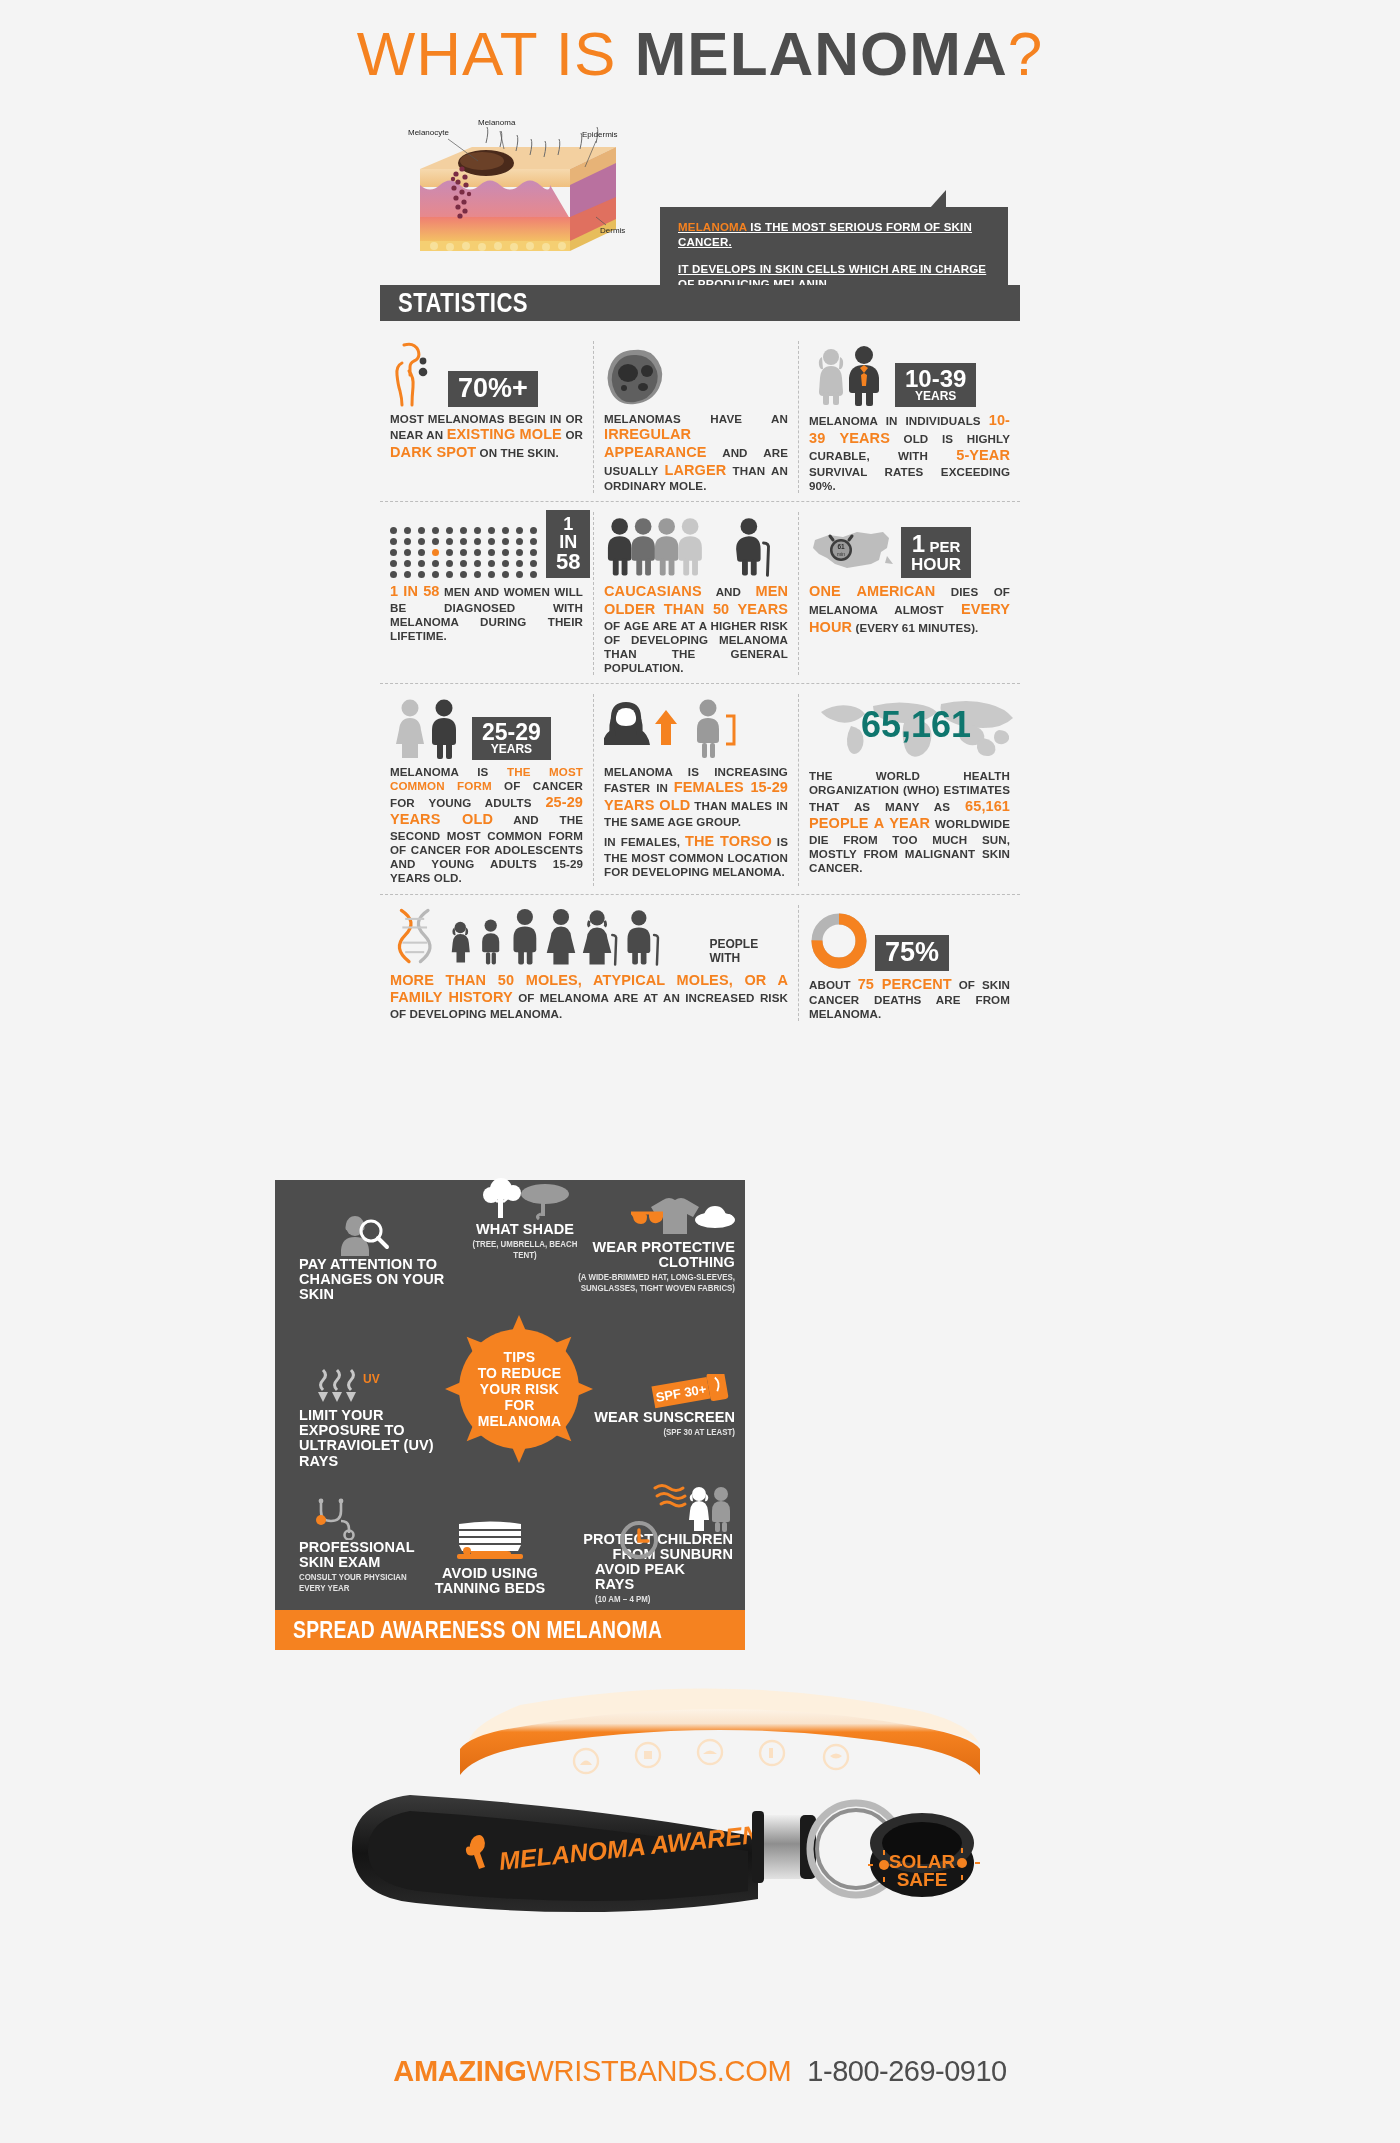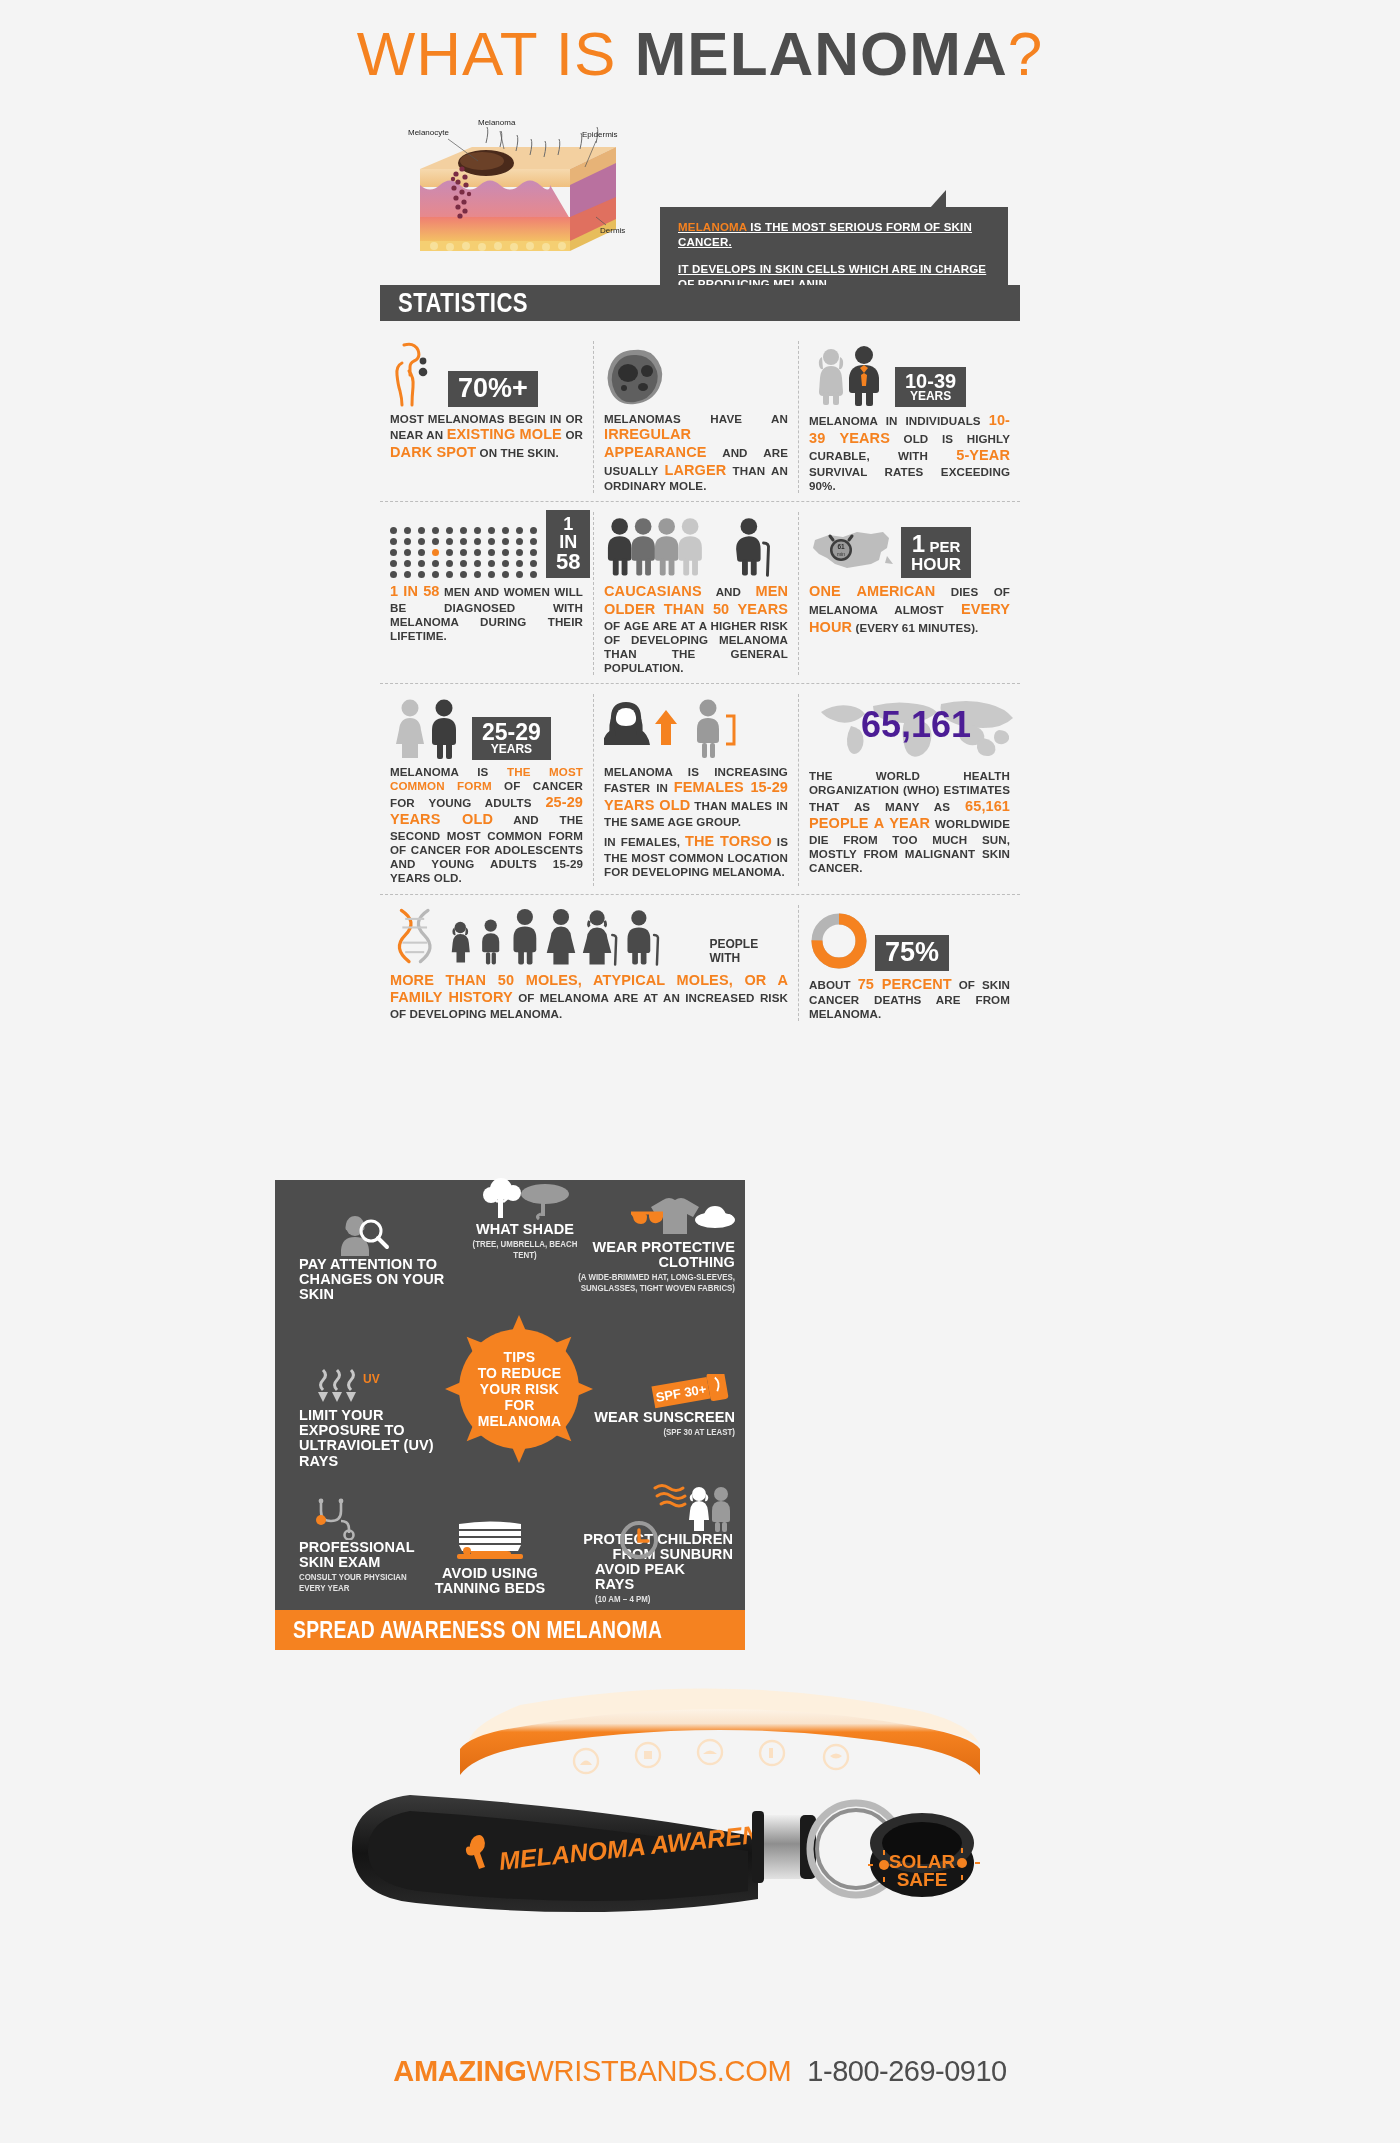--- a/index.html
+++ b/index.html
@@ -296,21 +296,21 @@
 
             <circle cx="55" cy="10" r="9" fill="#3d3d3d"></circle>
             <path d="M55,20 q-14,0 -15,13 l0,12 q0,3 3,3 l24,0 q3,0 3,-3 l0,-12 q-1,-13 -15,-13 Z" fill="#3d3d3d"></path>
             <rect x="46" y="45" width="7" height="16" rx="2" fill="#3d3d3d"></rect>
             <rect x="57" y="45" width="7" height="16" rx="2" fill="#3d3d3d"></rect>
             <path d="M55,20 l-4,3 l4,5 l4,-5 Z" fill="#f58220"></path>
             <path d="M55,28 l-3,2 l1,11 l4,0 l1,-11 Z" fill="#f58220"></path>
           </svg>
           <div class="badge">
             <div>
-              <div style="font-size:20px;">10-39</div>
+              <div style="font-size:24px;">10-39</div>
               <div class="sm">YEARS</div>
             </div>
           </div>
         </div>
         <div class="txt">
           MELANOMA IN INDIVIDUALS <span class="o big">10-39 YEARS</span> OLD IS HIGHLY CURABLE, WITH <span class="o big">5-YEAR</span> SURVIVAL RATES EXCEEDING 90%.
         </div>
       </div>
     </div>
 
@@ -513,21 +513,21 @@
               <path d="M8,18 q14,-9 30,-6 q10,2 14,8 q-6,6 -14,8 q-10,2 -18,-2 q-8,-3 -12,-8 Z"></path>
               <path d="M38,32 q10,2 12,10 q2,10 -4,16 q-6,5 -10,-2 q-5,-10 2,-24 Z"></path>
               <path d="M60,12 q22,-6 44,-2 q14,2 20,8 q-8,8 -22,10 q-20,3 -34,-4 q-8,-4 -8,-12 Z"></path>
               <path d="M92,26 q14,-2 22,4 q6,6 4,16 q-2,12 -12,16 q-10,3 -14,-8 q-5,-16 0,-28 Z"></path>
               <path d="M128,10 q26,-6 48,0 q16,4 24,14 q-10,10 -30,10 q-26,0 -38,-10 q-6,-6 -4,-14 Z"></path>
               <path d="M150,30 q14,0 20,8 q4,8 -4,12 q-10,4 -18,-4 q-6,-8 2,-16 Z"></path>
               <path d="M170,44 q10,2 12,8 q2,8 -6,10 q-10,1 -12,-8 q-1,-8 6,-10 Z"></path>
               <path d="M186,36 q8,0 10,6 q1,6 -6,8 q-8,1 -9,-6 q0,-7 5,-8 Z"></path>
             </g>
           </svg>
-          <div style="position:absolute; left:52px; top:10px; font-size:36px; font-weight:700; color:#4c1d95;">65,161</div>
+          <div style="position:absolute; left:52px; top:10px; font-size:36px; font-weight:700; color:#0f766e;">65,161</div>
         </div>
         <div class="txt">
           THE WORLD HEALTH ORGANIZATION (WHO) ESTIMATES THAT AS MANY AS <span class="o big">65,161 PEOPLE A YEAR</span> WORLDWIDE DIE FROM TOO MUCH SUN, MOSTLY FROM MALIGNANT SKIN CANCER.
         </div>
       </div>
     </div>
 
     <div class="row">
       <div class="cell c-wide">
         <div class="icons" style="height:62px;">

